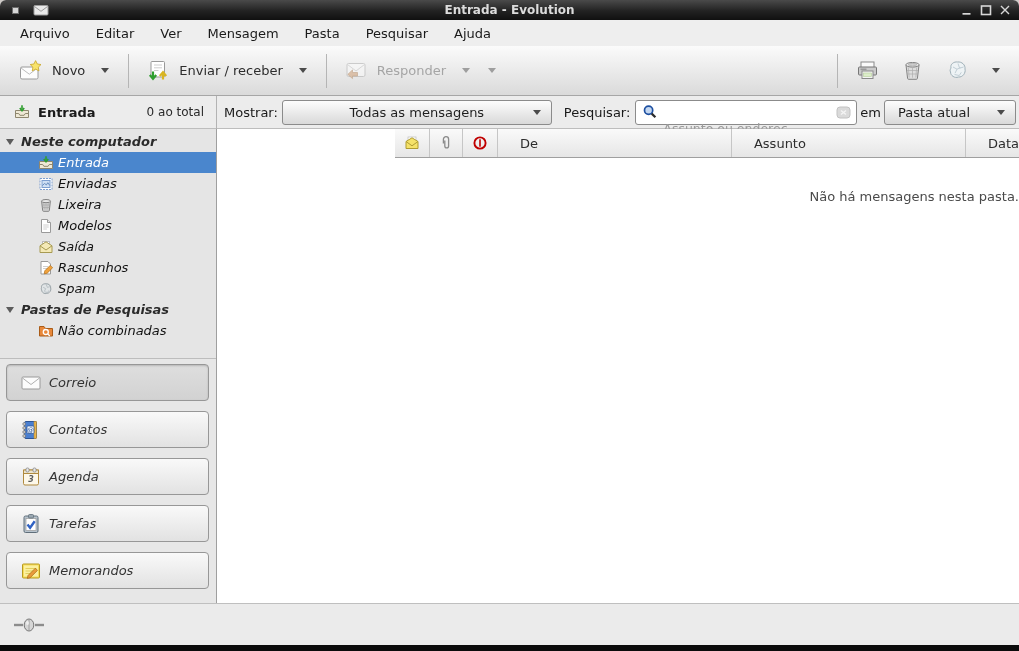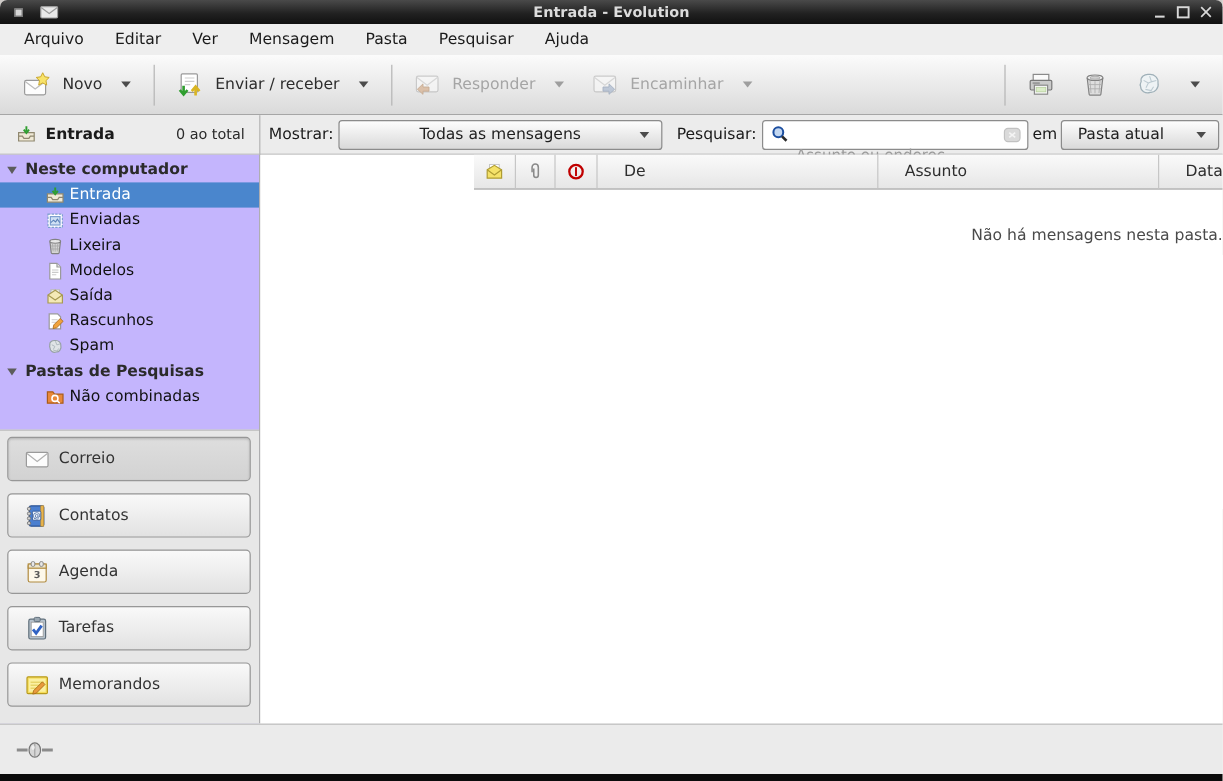--- a/index.html
+++ b/index.html
@@ -94,21 +94,21 @@
   .searchbox input {
     flex:1; min-width:0; border:none; outline:none;
     font:12.5px "DejaVu Sans", sans-serif; color:#333; background:transparent;margin-top:32px;
   }
   .searchbox input::placeholder { color:#9b9b9b; }
   .fb-label-search { margin-left:12px; }
   .fb-label-em { margin-left:3px; }
 
   
   .content { flex:1; display:flex; min-height:0; }
-  .sidebar { width:216px; flex:0 0 216px; display:flex; flex-direction:column; background:#c4b5fd; }
+  .sidebar { width:216px; flex:0 0 216px; display:flex; flex-direction:column; background:#e5e5e5;font-style:italic; }
   .tree { height:229px; flex:0 0 229px; padding-top:2px; font-size:13px; overflow:hidden; }
   .tree-row { height:21px; display:flex; align-items:center; white-space:nowrap; }
   .tree-group { font-weight:bold; color:#2b2b2b; padding-left:6px; gap:7px; }
   .expander { width:0; height:0; border-left:4.5px solid transparent; border-right:4.5px solid transparent; border-top:6px solid #5c5c5c; }
   .tree-item { padding-left:38px; gap:4px; color:#111; }
   .tree-item.selected { background:#4a86cd; color:#fff; }
   .tree-item svg { flex:0 0 16px; }
 
   .switcher {
     flex:1; background:#e7e7e7; border-top:1px solid #bdbdbd;
@@ -245,30 +245,20 @@
           <path d="M13.5 13.5 h-5 v-2.6 L3.8 15.4 8.5 19.6 v-2.6 h5 z" fill="#e8954d" stroke="#b96a23" stroke-width=".7"></path>
         </svg>
       </span>
       <span>Responder</span>
     </div>
 
     <div class="tarrow-btn">
         <span class="arr-down dim"></span>
       </div>
 
-    <div class="tbtn disabled" style="margin-left:6px">
-      <span style="display:flex">
-        <svg width="24" height="24" viewBox="0 0 24 24">
-          <rect x="3" y="4.5" width="18" height="13" rx="1.5" fill="#fcfcfc" stroke="#a8a8a8"></rect>
-          <path d="M3.5 5.5 L12 12 20.5 5.5" fill="none" stroke="#c2c2c2"></path>
-          <path d="M10.5 13.5 h5 v-2.6 L20.2 15.4 15.5 19.6 v-2.6 h-5 z" fill="#8aa9d8" stroke="#5578ad" stroke-width=".7"></path>
-        </svg>
-      </span>
-      <span>Encaminhar</span>
-    </div>
     <div class="tarrow-btn">
         <span class="arr-down dim"></span>
       </div>
 
     <div class="toolbar-right">
       <div class="tsep"></div>
 
       <div class="ticon-btn">
         <span style="display:flex">
           <svg width="25" height="25" viewBox="0 0 25 25">

